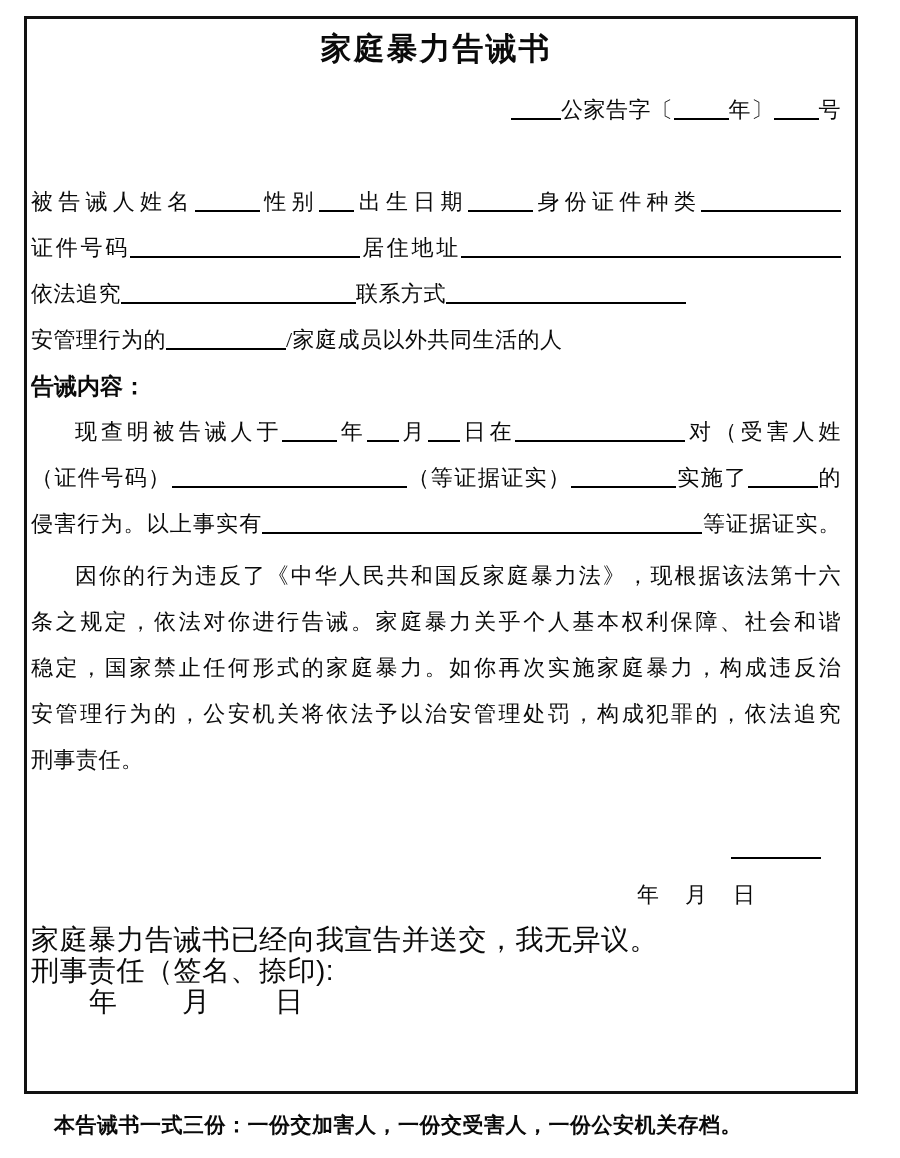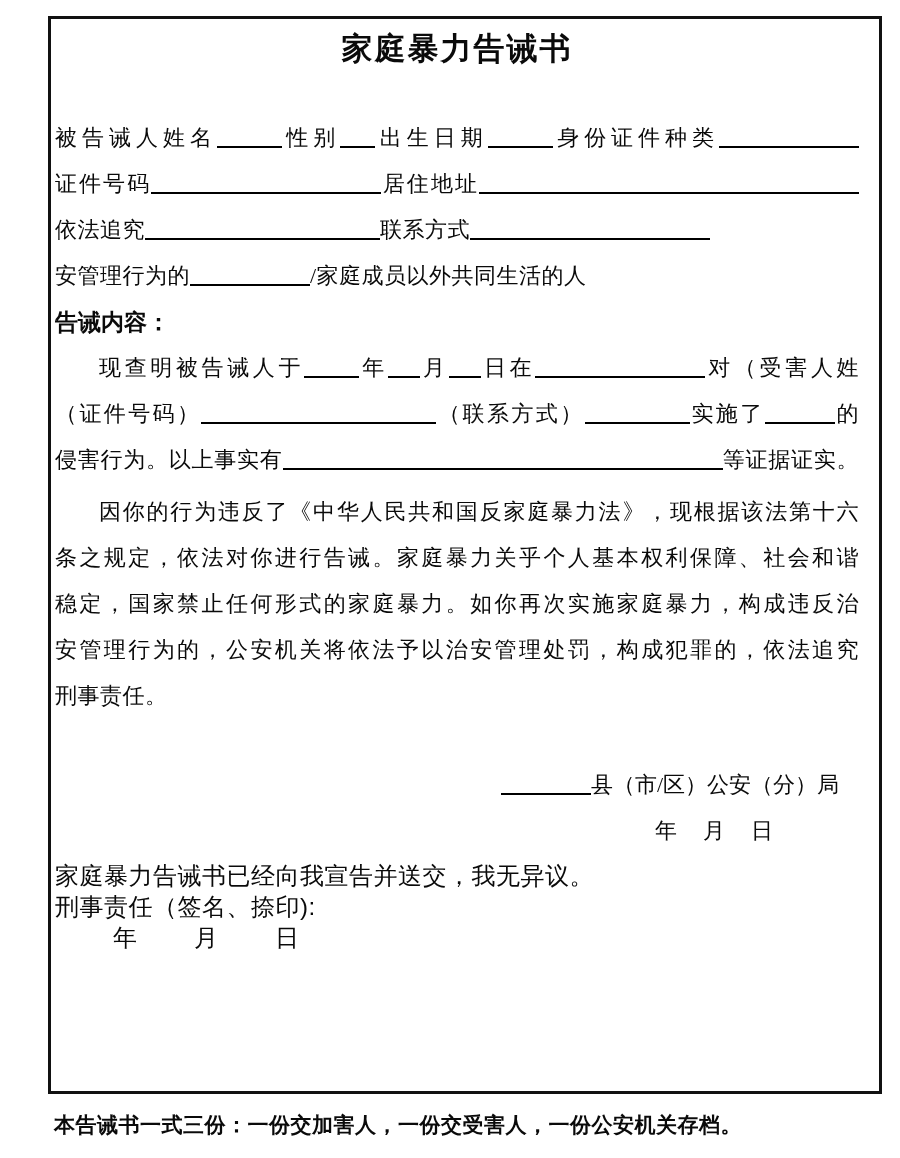--- a/index.html
+++ b/index.html
@@ -11,27 +11,27 @@
     position: relative;
     width: 900px;
     height: 1158px;
     background: #ffffff;
     font-family: "Liberation Serif", "DejaVu Serif", serif;
     color: #0a0a0a;
     overflow: hidden;
   }
   .border-box {
     position: absolute;
-    left: 48px;
+    left: 24px;
     top: 16px;
     width: 834px;
     height: 1078px;
     border: 3px solid #111111;
     box-sizing: border-box;
-    padding: 0 20px 0 4px;
+    padding: 0 14px 0 4px;
     overflow: hidden;
   }
   .doc-title {
     margin-top: 10px;
     text-align: center;
     font-size: 31px;
     font-weight: bold;
     letter-spacing: 2px;
     line-height: 40px;
   }
@@ -78,21 +78,21 @@
   }
   .sig-date {
     padding-right: 84px;
     letter-spacing: 2px;
   }
   .ack-block {
     margin-top: 6px;
     font-family: "Liberation Sans", "DejaVu Sans", sans-serif;
   }
   .ack-line {
-    font-size: 24px;
+    font-size: 28px;
     line-height: 31px;
     letter-spacing: 0.5px;
   }
   .ack-date {
     padding-left: 58px;
     letter-spacing: 3px;
   }
   .footer-note {
     position: absolute;
     left: 54px;
@@ -115,46 +115,47 @@
   }
 </style>
 </head>
 <body>
 
 <div class="sheet">
   <div class="border-box">
 
     <div class="doc-title">家庭暴力告诫书</div>
 
+    <div class="line number-line"><span class="blank" style="width: 50px;"></span><span>公家告字〔</span><span class="blank" style="width: 55px;"></span><span>年〕</span><span class="blank" style="width: 45px;"></span><span>号</span></div>
 
     <div class="form-block">
       <div class="line fill"><span>被告诫人姓名</span><span class="blank" style="width: 65px;"></span><span>性别</span><span class="blank" style="width: 35px;"></span><span>出生日期</span><span class="blank" style="width: 65px;"></span><span>身份证件种类</span><span class="blank" style="width: 140px;"></span></div>
       <div class="line fill"><span>证件号码</span><span class="blank" style="width: 230px;"></span><span>居住地址</span><span class="blank" style="width: 380px;"></span></div>
       <div class="line"><span>依法追究</span><span class="blank" style="width: 235px;"></span><span>联系方式</span><span class="blank" style="width: 240px;"></span></div>
       <div class="line"><span>安管理行为的</span><span class="blank" style="width: 120px;"></span><span>/家庭成员以外共同生活的人</span></div>
     </div>
 
     <div class="section-label">告诫内容：</div>
 
     <div>
       <div class="line fill indent"><span>现查明被告诫人于</span><span class="blank" style="width: 55px;"></span><span>年</span><span class="blank" style="width: 32px;"></span><span>月</span><span class="blank" style="width: 32px;"></span><span>日在</span><span class="blank" style="width: 170px;"></span><span>对（受害人姓</span></div>
-      <div class="line fill"><span>（证件号码）</span><span class="blank" style="width: 235px;"></span><span>（联系方式）</span><span class="blank" style="width: 105px;"></span><span>实施了</span><span class="blank" style="width: 70px;"></span><span>的</span></div>
+      <div class="line fill"><span>（证件号码）</span><span class="blank" style="width: 235px;"></span><span>（等证据证实）</span><span class="blank" style="width: 105px;"></span><span>实施了</span><span class="blank" style="width: 70px;"></span><span>的</span></div>
       <div class="line fill"><span>侵害行为。以上事实有</span><span class="blank" style="width: 440px;"></span><span>等证据证实。</span></div>
     </div>
 
     <div class="para2">
       <div class="line fill indent">因你的行为违反了《中华人民共和国反家庭暴力法》，现根据该法第十六</div>
       <div class="line fill">条之规定，依法对你进行告诫。家庭暴力关乎个人基本权利保障、社会和谐</div>
       <div class="line fill">稳定，国家禁止任何形式的家庭暴力。如你再次实施家庭暴力，构成违反治</div>
       <div class="line fill">安管理行为的，公安机关将依法予以治安管理处罚，构成犯罪的，依法追究</div>
       <div class="line">刑事责任。</div>
     </div>
 
     <div class="sig-block">
-      <div class="sig-line"><span class="blank" style="width: 90px;"></span><span>县（市/区）公安（分）局</span></div>
+      <div class="sig-line"><span class="blank" style="width: 90px;"></span></div>
       <div class="sig-line sig-date">年　月　日</div>
     </div>
 
     <div class="ack-block">
       <div class="ack-line">家庭暴力告诫书已经向我宣告并送交，我无异议。</div>
       <div class="ack-line">刑事责任（签名、捺印):</div>
       <div class="ack-line ack-date">年　　月　　日</div>
     </div>
 
   </div>

